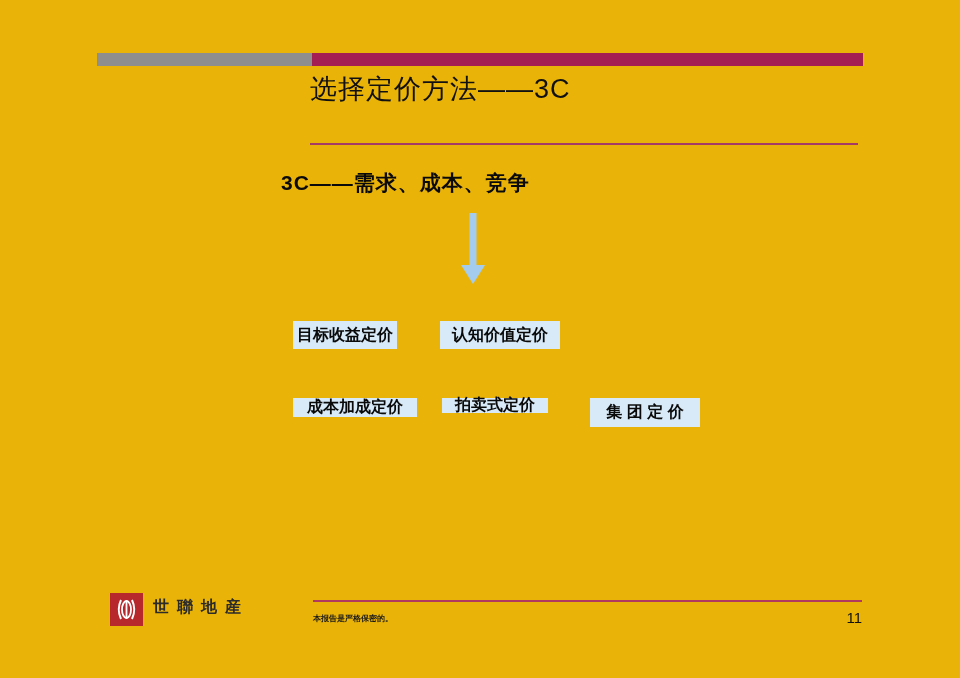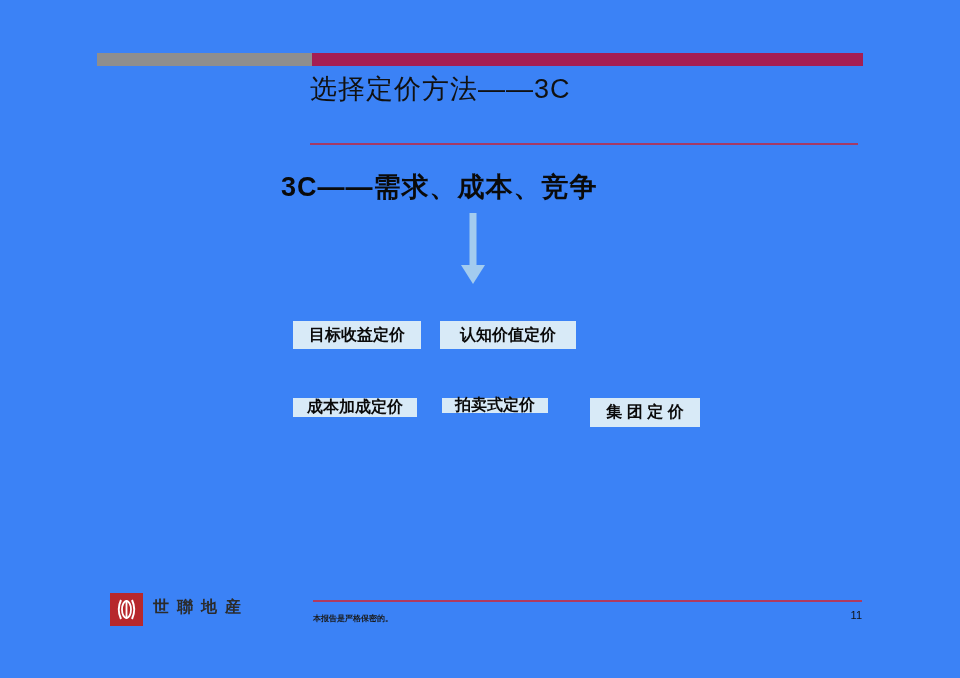--- a/index.html
+++ b/index.html
@@ -5,21 +5,21 @@
   html, body {
     margin: 0;
     padding: 0;
     background: #ffffff;
     font-family: "Liberation Sans", "DejaVu Sans", sans-serif;
   }
   .slide {
     position: relative;
     width: 960px;
     height: 678px;
-    background: #3b82f6;
+    background: #eab308;
     overflow: hidden;
   }
   
   .header-bar-gray {
     position: absolute;
     left: 97px; top: 53px;
     width: 215px; height: 13px;
     background: #8E8E8E;
   }
   .header-bar-magenta {
@@ -39,21 +39,21 @@
   }
   .title-underline {
     position: absolute;
     left: 310px; top: 143px;
     width: 548px; height: 2px;
     background: #A43A66;
   }
   .subtitle {
     position: absolute;
     left: 281px; top: 169px;
-    font-size: 27px;
+    font-size: 21px;
     font-weight: bold;
     color: #0a0a0a;
     letter-spacing: 1px;
     white-space: nowrap;
   }
   .down-arrow {
     position: absolute;
     left: 458px; top: 213px;
     width: 30px; height: 72px;
   }
@@ -62,22 +62,22 @@
     height: 28px;
     background: #D8EAF7;
     display: flex;
     align-items: center;
     justify-content: center;
     font-size: 16px;
     font-weight: bold;
     color: #0a0a0a;
     white-space: nowrap;
   }
-  .box-r1-c1 { left: 293px; top: 321px; width: 128px; }
-  .box-r1-c2 { left: 440px; top: 321px; width: 136px; text-align: center; }
+  .box-r1-c1 { left: 293px; top: 321px; width: 104px; }
+  .box-r1-c2 { left: 440px; top: 321px; width: 120px; text-align: center; }
   .box-r1-c3 { left: 587px; top: 321px; width: 120px; }
   .box-r2-c1 { left: 293px; top: 398px; width: 124px; height: 19px; }
   .box-r2-c2 { left: 442px; top: 398px; width: 106px; height: 15px; }
   .box-r2-c3 { left: 590px; top: 398px; width: 110px; height: 29px; text-align: center; }
   
   .logo-mark {
     position: absolute;
     left: 110px; top: 593px;
     width: 33px; height: 33px;
     background: #B7282C;
@@ -104,21 +104,21 @@
     font-size: 8px;
     font-weight: bold;
     color: #1a1a1a;
     white-space: nowrap;
   }
   .page-number {
     position: absolute;
     left: 838px; top: 609px;
     width: 24px;
     text-align: right;
-    font-size: 11px;
+    font-size: 15px;
     color: #111111;
   }
 </style>
 </head>
 <body>
 
 <div class="slide">
 
   <div class="header-bar-gray"></div>
   <div class="header-bar-magenta"></div>

